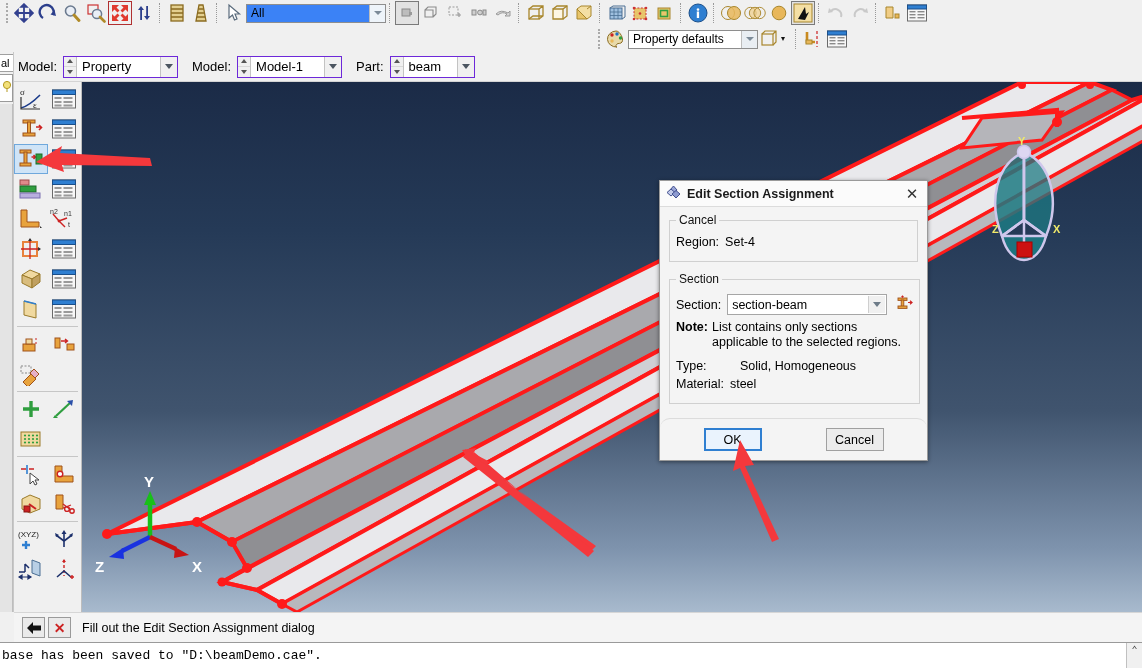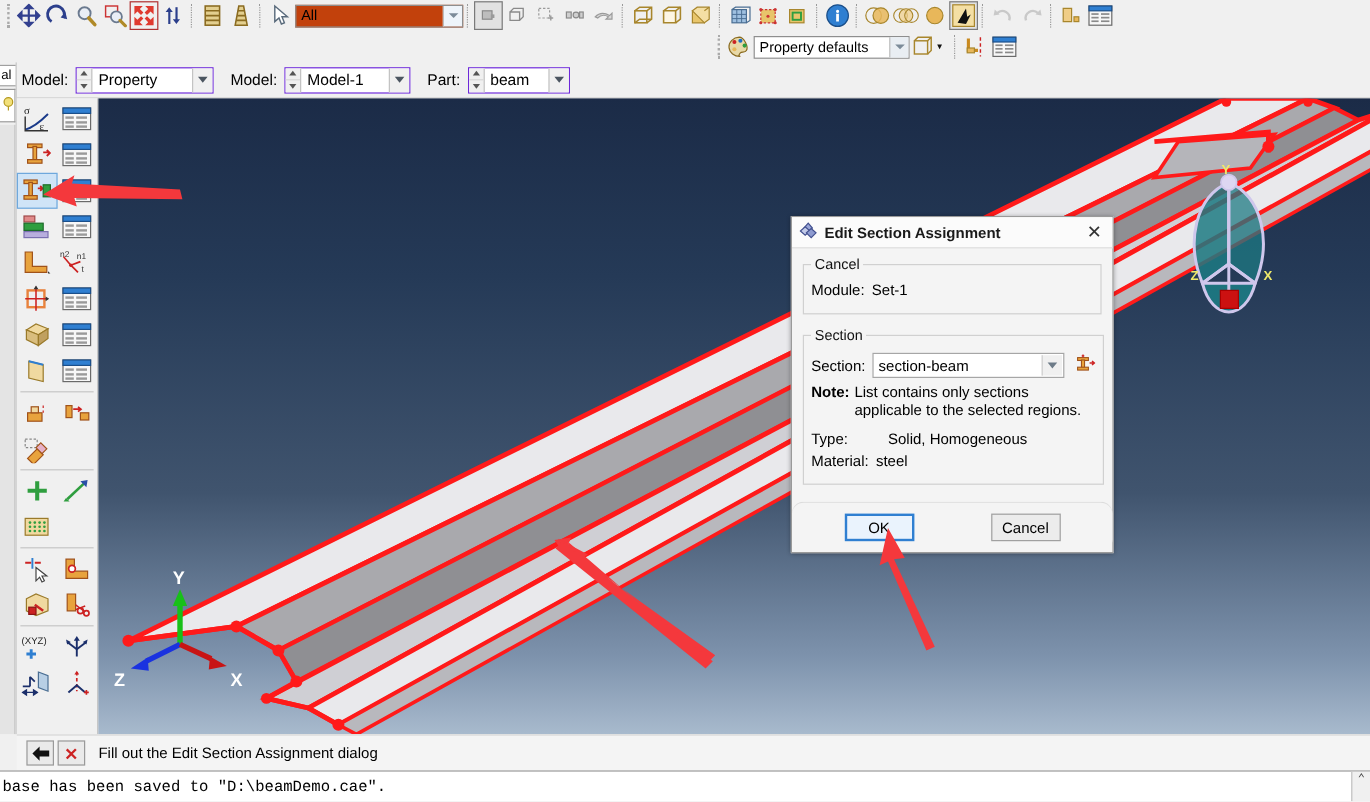--- a/index.html
+++ b/index.html
@@ -37,21 +37,21 @@
     border: 1px solid transparent;
     position: relative;
   }
   .tb-btn.framed { border: 1px solid #b03030; }
   .tb-btn.pressed { border: 1px solid #7a7a7a; background: #e2e2e2; }
   .tb-btn svg { display: block; }
 
   .combo {
     height: 19px;
     border: 1px solid #8e8e8e;
-    background: #c2410c;
+    background: #3b82f6;
     display: flex; align-items: center;
     padding-left: 4px;
     font-size: 12px;
     position: relative;
   }
   .combo .arrow {
     position: absolute; right: 0; top: 0; bottom: 0; width: 16px;
     border-left: 1px solid #bdbdbd;
     background: #eef4fa;
     display: flex; align-items: center; justify-content: center;
@@ -1034,22 +1034,22 @@
         </svg>
       </span>
       <span class="ttl">Edit Section Assignment</span>
       <span id="dlg-close">✕</span>
     </div>
 
     <div id="dlg-body">
       <fieldset class="grp">
         <legend>Cancel</legend>
         <div class="fr">
-          <span class="lbl">Module:</span>
-          <span>Set-1</span>
+          <span class="lbl">Region:</span>
+          <span>Set-4</span>
         </div>
       </fieldset>
 
       <fieldset class="grp">
         <legend>Section</legend>
 
         <div class="fr">
           <span class="lbl">Section:</span>
           <span class="sel-combo">
             <span>section-beam</span>

